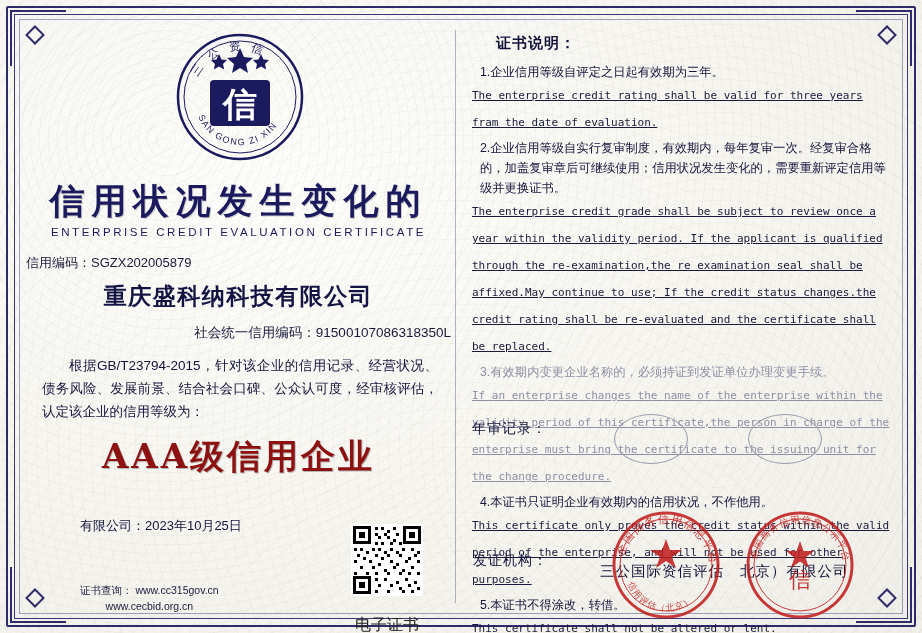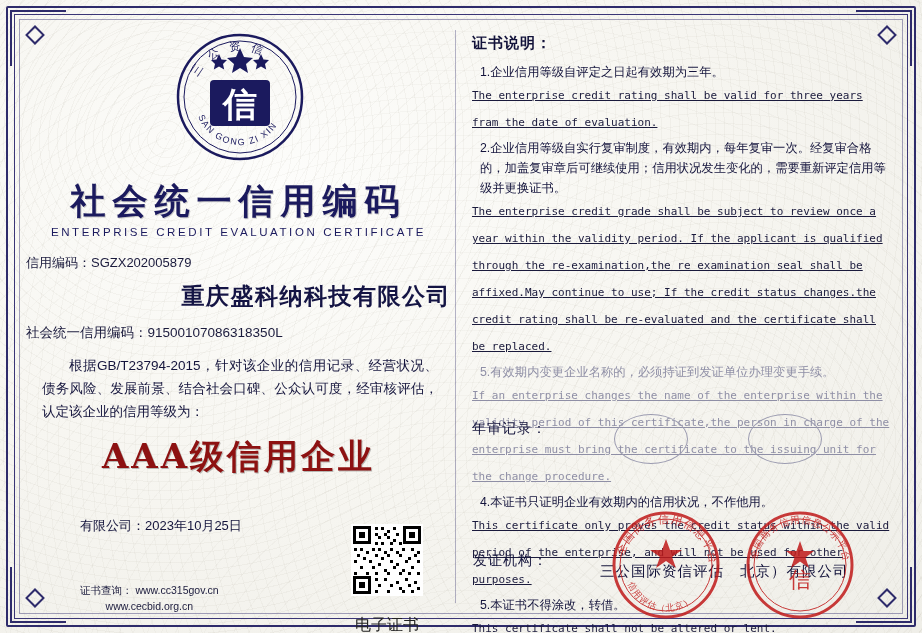--- a/index.html
+++ b/index.html
@@ -122,33 +122,33 @@
     width: 425px;
     text-align: left;
     font-size: 13px;
     color: #1a1a3c;
   }
   .company {
     position: absolute;
     top: 255px;
     left: 0;
     width: 425px;
-    text-align: right;
+    text-align: center;
     font-family: "DejaVu Serif", serif;
     font-size: 23px;
     font-weight: bold;
     letter-spacing: 1.5px;
     color: #141444;
   }
   .usci {
     position: absolute;
     top: 298px;
     left: 0;
     width: 425px;
-    text-align: left;
+    text-align: right;
     font-size: 13.5px;
     color: #1a1a3c;
   }
   .body-text {
     position: absolute;
     top: 328px;
     left: 16px;
     width: 396px;
     font-size: 13.5px;
     line-height: 23px;
@@ -211,20 +211,21 @@
     left: 472px;
     top: 34px;
     width: 418px;
   }
   .notes-title {
     font-size: 15px;
     font-weight: bold;
     color: #12123a;
     letter-spacing: 1px;
     margin-bottom: 9px;
+    margin-left: 24px;
   }
   .note-cn {
     font-size: 12.3px;
     line-height: 20px;
     color: #14143c;
     margin-left: 8px;
   }
   .note-en {
     font-family: "DejaVu Sans Mono", monospace;
     font-size: 11px;
@@ -317,21 +318,21 @@
         <text font-family="DejaVu Serif, serif" font-size="11.5" fill="#1b1a5e" letter-spacing="3">
           <textPath href="#arcTop" startOffset="14%">三 公 资 信</textPath>
         </text>
         <path id="arcBot" d="M 22 70 A 45 45 0 0 0 112 70" fill="none"></path>
         <text font-family="Liberation Sans, sans-serif" font-size="9" fill="#1b1a5e" letter-spacing="1.4">
           <textPath href="#arcBot" startOffset="12%">SAN GONG ZI XIN</textPath>
         </text>
       </svg>
     </div>
 
-    <div class="title-cn">社会统一信用编码</div>
+    <div class="title-cn">信用状况发生变化的</div>
     <div class="title-en">ENTERPRISE CREDIT EVALUATION CERTIFICATE</div>
 
     <div class="cert-no">
       <span>信用编码：</span><span>SGZX202005879</span>
     </div>
 
     <div class="company">重庆盛科纳科技有限公司</div>
 
     <div class="usci">
       <span>社会统一信用编码：</span><span>91500107086318350L</span>
@@ -450,21 +451,21 @@
 
     <div class="note-block">
       <div class="note-cn">1.企业信用等级自评定之日起有效期为三年。</div>
       <div class="note-en">The enterprise credit rating shall be valid for three years fram the date of evaluation.</div>
     </div>
     <div class="note-block">
       <div class="note-cn">2.企业信用等级自实行复审制度，有效期内，每年复审一次。经复审合格的，加盖复审章后可继续使用；信用状况发生变化的，需要重新评定信用等级并更换证书。</div>
       <div class="note-en">The enterprise credit grade shall be subject to review once a year within the validity period. If the applicant is qualified through the re-examination,the re examination seal shall be affixed.May continue to use; If the credit status changes.the credit rating shall be re-evaluated and the certificate shall be replaced.</div>
     </div>
     <div class="note-block note-faded">
-      <div class="note-cn">5.有效期内变更企业名称的，必须持证到发证单位办理变更手续。</div>
+      <div class="note-cn">3.有效期内变更企业名称的，必须持证到发证单位办理变更手续。</div>
       <div class="note-en">If an enterprise changes the name of the enterprise within the validity period of this certificate,the person in charge of the enterprise must bring the certificate to the issuing unit for the change procedure.</div>
     </div>
     <div class="note-block">
       <div class="note-cn">4.本证书只证明企业有效期内的信用状况，不作他用。</div>
       <div class="note-en">This certificate only proves the credit status within the valid period of the enterprise, and will not be used for other purposes.</div>
     </div>
     <div class="note-block">
       <div class="note-cn">5.本证书不得涂改，转借。</div>
       <div class="note-en">This certificate shall not be altered or lent.</div>
     </div>

